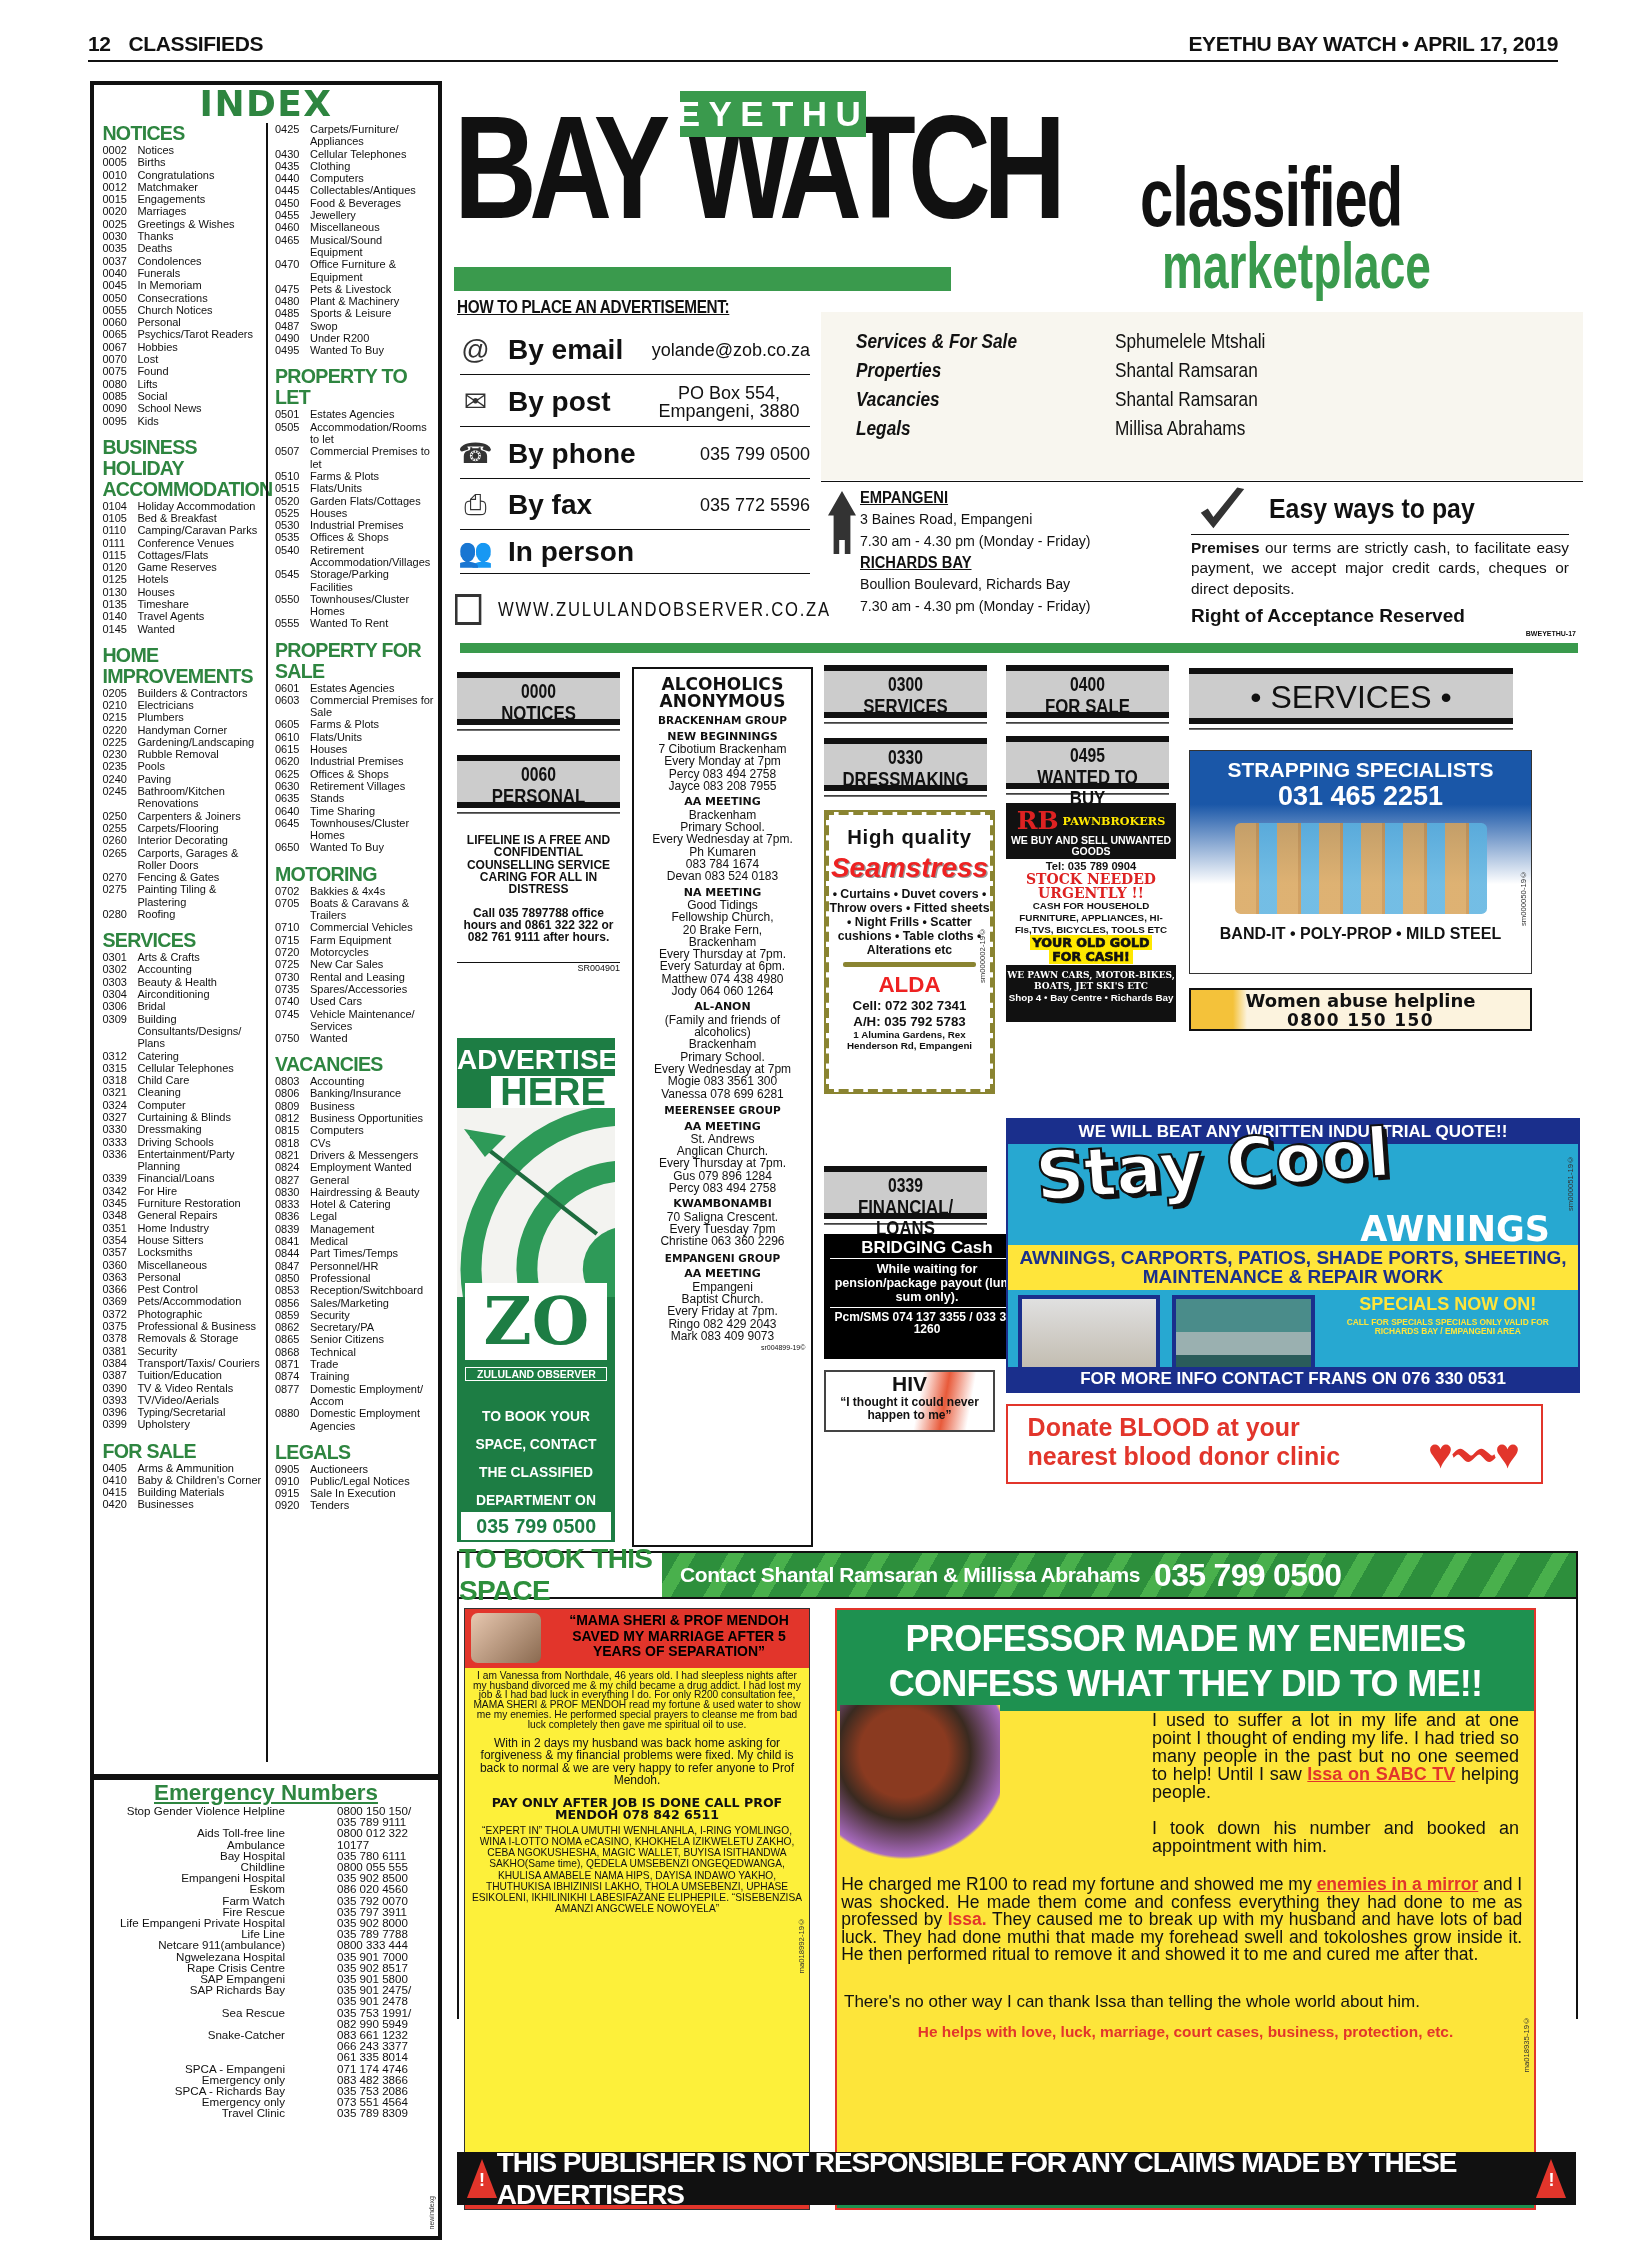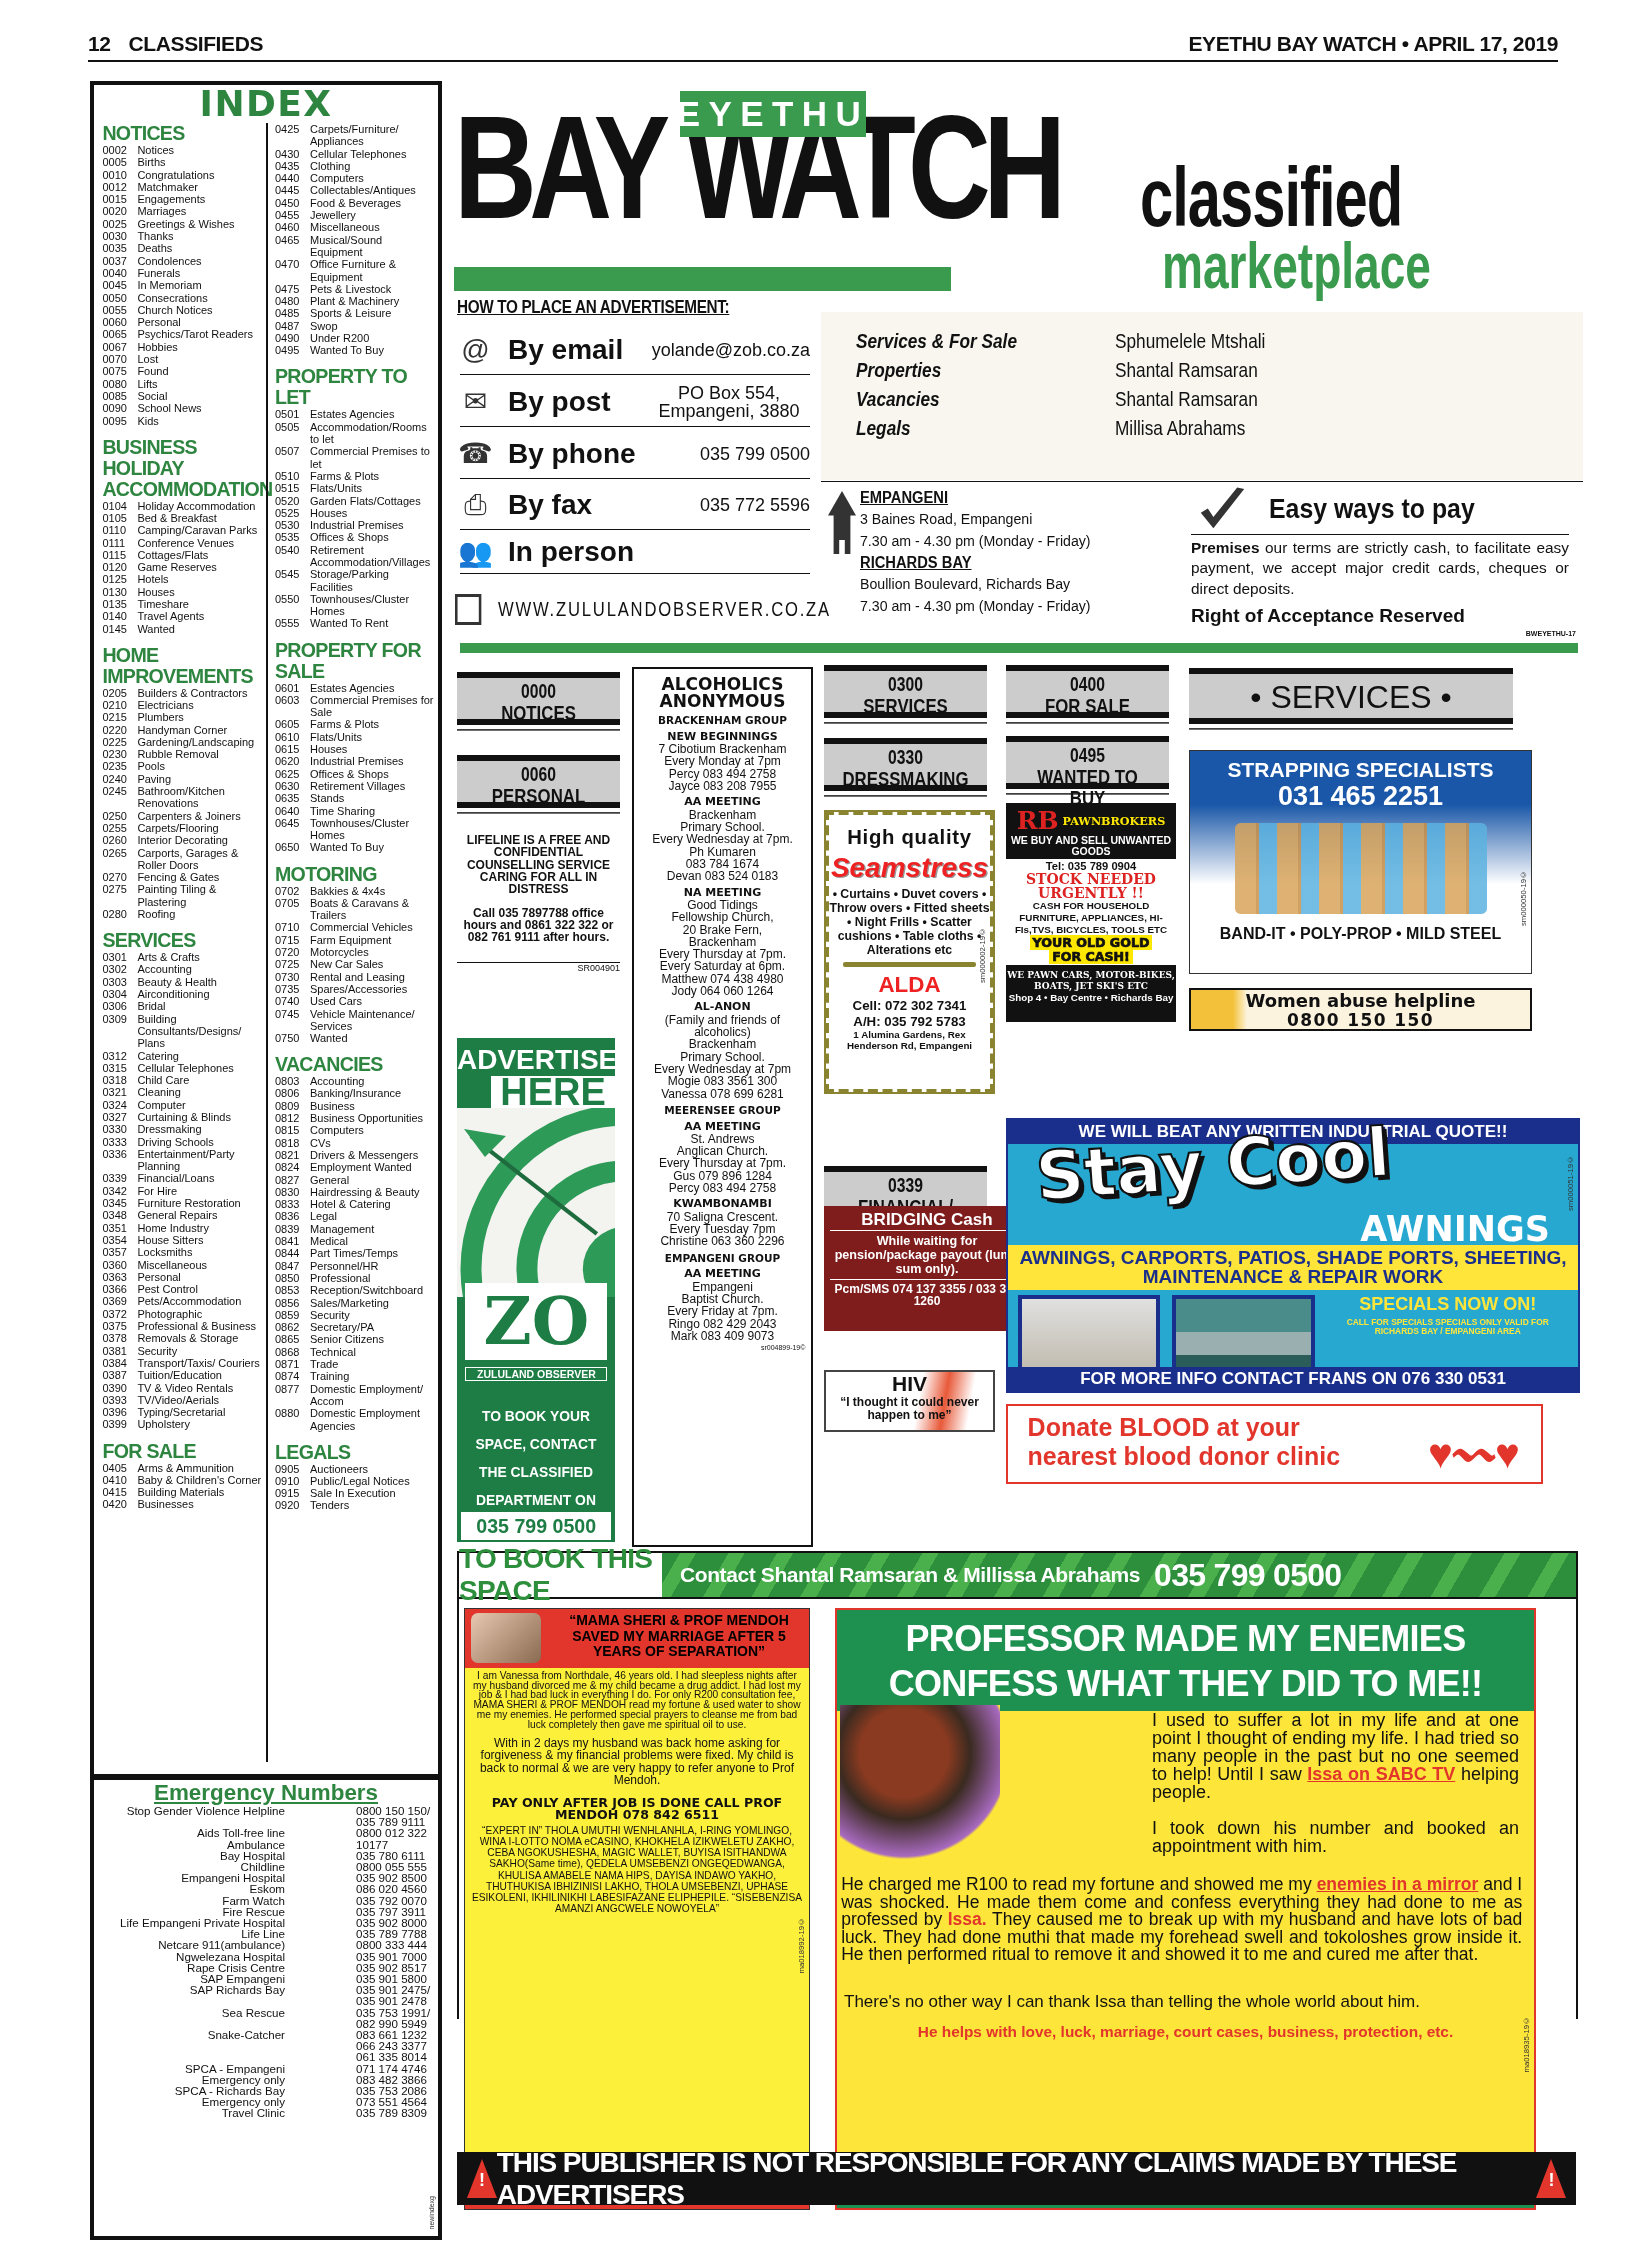--- a/index.html
+++ b/index.html
@@ -15,21 +15,21 @@
 .icol{width:50%;padding:0 4.2px 0 8.4px;font-size:11px;line-height:12.3px}
 .icol.right{border-left:2.1px solid #111;padding-left:7px}
 .icat{color:#2e8540;font-weight:bold;font-size:19.6px;line-height:21px;letter-spacing:-0.7px;margin-top:9.8px}
 .icat.first{margin-top:0}
 .irow{display:flex}
 .irow .code{width:35px;flex-shrink:0}
 #emerg{left:90px;top:1778px;width:352px;height:462px;border:4.2px solid #111;border-top:2.1px solid #111;padding:0 7px}
 #emerg-title{text-align:center;color:#2e8540;font-weight:bold;font-size:22.4px;line-height:25px;text-decoration:underline}
 .erow{display:flex;font-size:11.6px;line-height:11.2px}
 .erow .en{width:184px;text-align:right}
-.erow .ep{margin-left:71px}
+.erow .ep{margin-left:52px}
 #newindex{right:2.8px;bottom:7px;font-size:7px;writing-mode:vertical-rl;transform:rotate(180deg);color:#333}
 
 #mast{left:454px;top:83px;width:1129px;height:210px}
 #bay{left:0;top:11.2px;font-family:"Liberation Sans",sans-serif;font-weight:900;font-size:147px;line-height:147px;letter-spacing:-9.8px;transform:scaleX(0.78);transform-origin:left top;white-space:nowrap}
 #eyethu{left:140px;top:8.4px;width:80px;height:43px;background:#3a9a4d;color:#fff;font-size:31px;font-weight:bold;letter-spacing:8.4px;display:flex;align-items:center;justify-content:center;width:81px}
 #classified{left:228px;top:77px;font-weight:900;font-size:74px;line-height:77px;transform:scaleX(0.72);transform-origin:left top;letter-spacing:-1.4px}
 #marketplace{left:256px;top:153px;color:#3a9a4d;font-weight:900;font-size:57px;line-height:60px;transform:scaleX(0.72);transform-origin:left top}
 
 #howto{left:457px;top:297px;font-weight:bold;font-size:18px;text-decoration:underline;letter-spacing:-0.4px;transform:scaleX(0.85);transform-origin:left top}
 .method{left:460px;width:350px;display:flex;align-items:center;border-bottom:1.4px solid #111}
@@ -94,21 +94,21 @@
 #rb .wb{font-weight:bold;font-size:10.5px;line-height:11.2px}
 #rb .white{background:#fff;color:#111;padding:1.4px 0;margin:1.4px 0}
 #rb .tel{font-weight:bold;font-size:11.2px}
 #rb .stock{font-family:"DejaVu Serif",serif;font-weight:900;color:#d22;font-size:14px;line-height:14px}
 #rb .cash{font-weight:bold;font-size:9.8px;line-height:12px}
 #rb .gold{font-family:"DejaVu Sans",sans-serif;font-weight:900;color:#ffe800;-webkit-text-stroke:0.7px #111;font-size:12.6px;line-height:14px;background:#fff}
 #rb .gold span{background:#ffe800;color:#111;padding:0 2.8px}
 #rb .pawn{font-family:"DejaVu Serif",serif;font-weight:bold;font-size:9px;line-height:11.2px;padding-top:2.8px}
 #rb .shop{font-weight:bold;font-size:9.8px;line-height:12px}
 
-#bridge{left:824px;top:1206px;width:206px;height:125px;background:#7f1d1d;color:#fff;text-align:center;padding-top:4.2px}
+#bridge{left:824px;top:1234px;width:206px;height:125px;background:#000000;color:#fff;text-align:center;padding-top:4.2px}
 #bridge .t{font-weight:bold;font-size:17px;border-bottom:1.4px solid #fff;margin:0 5.6px 2.8px}
 #bridge .b{font-weight:bold;font-size:12.6px;line-height:14px}
 #bridge .c{font-weight:bold;font-size:12px;line-height:12.6px;border-top:1.4px solid #fff;margin:2.8px 5.6px 0;padding-top:2.8px}
 #hiv{left:824px;top:1370px;width:171px;height:62px;border:2.1px double #444;background:linear-gradient(100deg,#fff 55%,#e85a3a 70%,#fff 85%);text-align:center;font-weight:bold}
 #hiv .h{font-size:21px;line-height:24px}
 #hiv .q{font-size:12px;line-height:13.3px}
 
 #strap{left:1189px;top:750px;width:343px;height:224px;border:1.4px solid #333;background:linear-gradient(#1a57a8 0,#1a57a8 24%,#fff 60%);text-align:center;color:#fff;overflow:hidden}
 #strap .t1{font-weight:bold;font-size:21px;margin-top:7px}
 #strap .t2{font-weight:bold;font-size:27px;line-height:28px}

